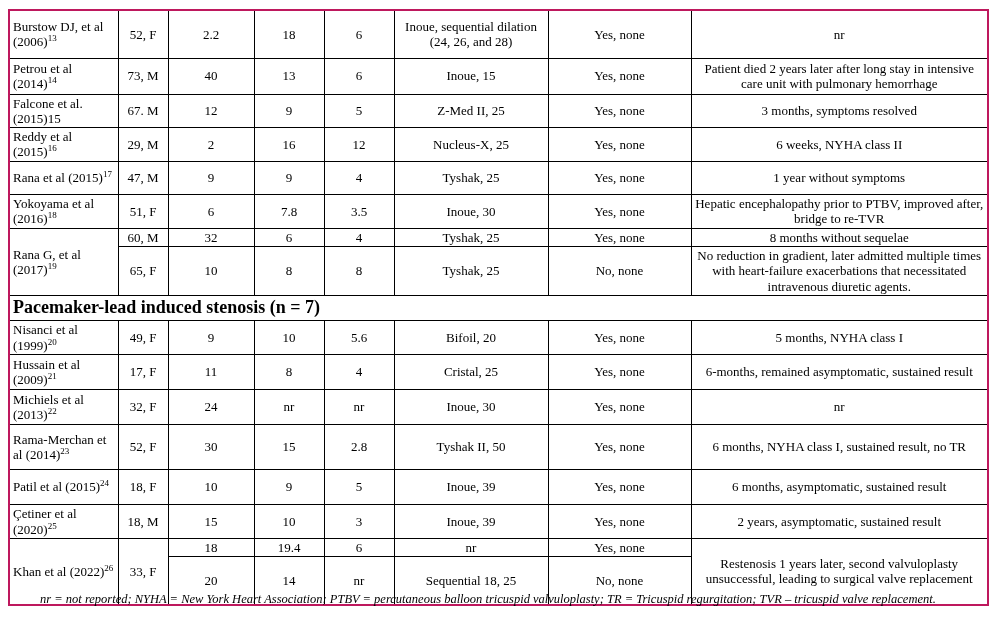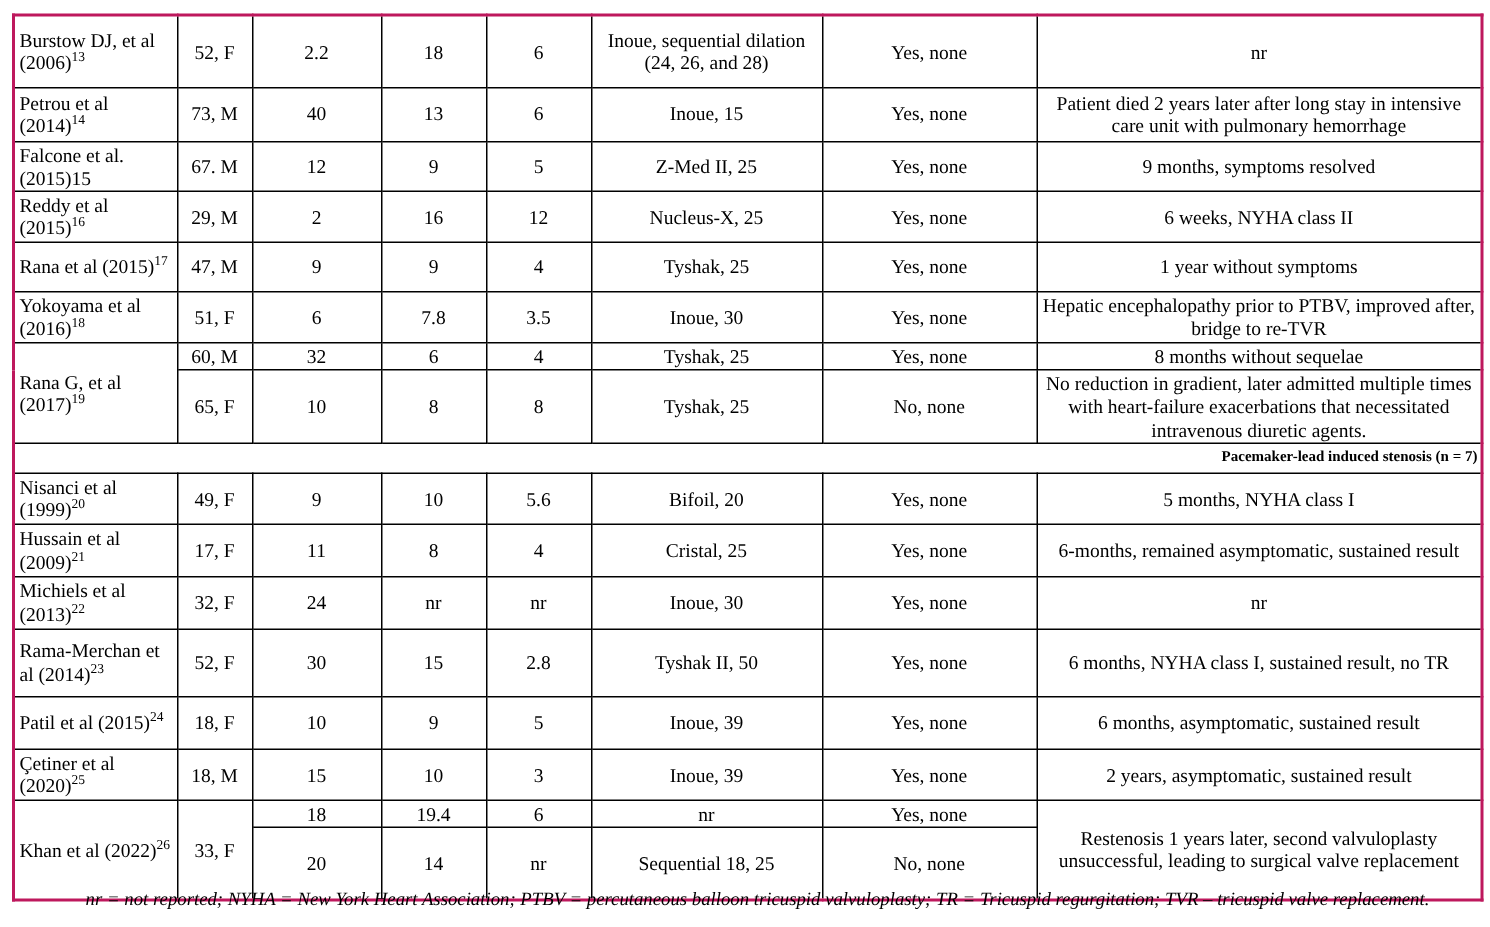--- a/index.html
+++ b/index.html
@@ -12,26 +12,26 @@
     border-collapse:collapse; table-layout:fixed; width:979px;
     border:2px solid #be185d;
   }
   td {
     border:1px solid #000; text-align:center; vertical-align:middle;
     font-size:13px; line-height:1.18; padding:1px 3px; overflow:hidden;
     word-wrap:break-word;
   }
   td.auth { text-align:left; padding:1px 2px 1px 3px; }
   tr.sec td {
-    text-align:right; font-weight:bold; font-size:10px; padding:1px 2px 2px 3px;
+    text-align:left; font-weight:bold; font-size:18px; padding:1px 2px 2px 3px;
   }
   sup { font-size:9px; line-height:0; }
   .footnote {
     position:absolute; left:40px; top:590px; width:930px;
-    font-style:italic; font-size:12.5px; line-height:1.55;text-align:center;
+    font-style:italic; font-size:12.5px; line-height:1.55;
   }
 </style>
 </head>
 <body>
 
 <div class="table-wrap">
 <table class="cases">
   <colgroup>
     <col style="width:109px">
         <col style="width:50px">
@@ -67,21 +67,21 @@
   </tr>
 
   <tr style="height:33px">
     <td class="auth"><span>Falcone et al. (2015)15</span><sup></sup></td>
     <td>67. M</td>
     <td>12</td>
     <td>9</td>
     <td>5</td>
     <td>Z-Med II, 25</td>
     <td>Yes, none</td>
-    <td>9 months, symptoms resolved</td>
+    <td>3 months, symptoms resolved</td>
   </tr>
 
   <tr style="height:33px">
     <td class="auth"><span>Reddy et al (2015)</span><sup>16</sup></td>
     <td>29, M</td>
     <td>2</td>
     <td>16</td>
     <td>12</td>
     <td>Nucleus-X, 25</td>
     <td>Yes, none</td>

